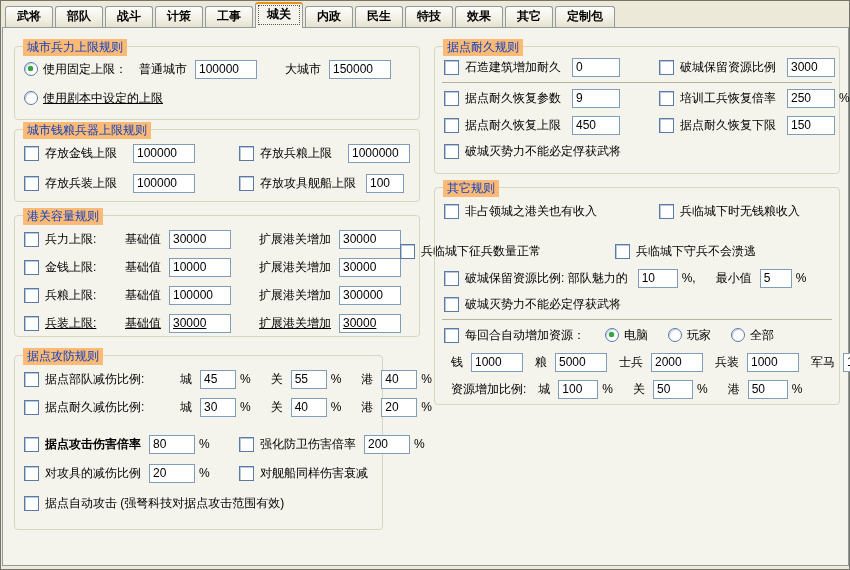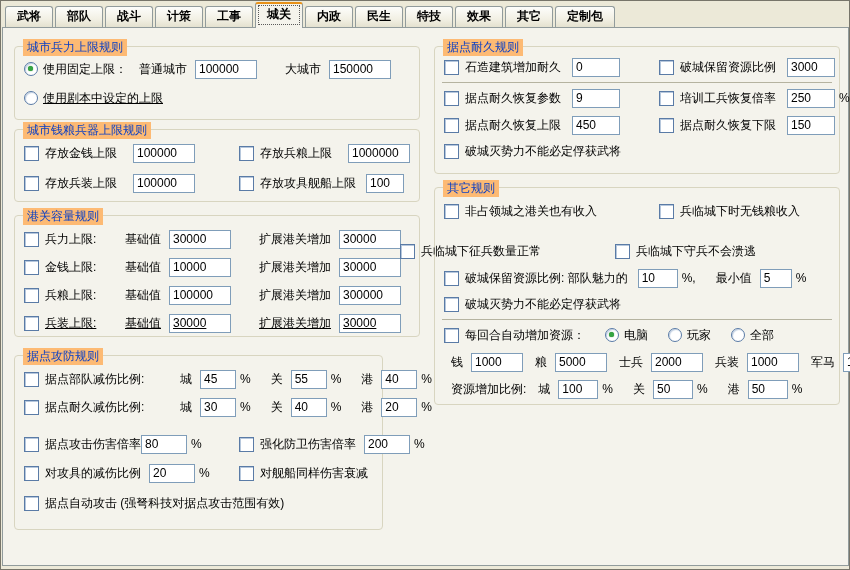--- a/index.html
+++ b/index.html
@@ -200,21 +200,21 @@
         <span class="sp20"></span>
         <span class="lbl">港</span>
         <span class="sp8"></span>
         <input class="txt w36" value="20" style="">
         <span class="pct">%</span>
       </div>
 
       <div class="row" style="margin-top:13px;">
         <span class="col">
           <span class="cb"></span>
-          <span class="lbl" style="">据点攻击伤害倍率</span>
+          <span class="lbl" style="margin-right:8px;font-weight:bold;">据点攻击伤害倍率</span>
           <input class="txt w46" value="80" style="">
           <span class="pct">%</span>
         </span>
         <span class="col">
           <span class="cb"></span>
           <span class="lbl" style="margin-right:8px;">强化防卫伤害倍率</span>
           <input class="txt w46" value="200" style="">
           <span class="pct">%</span>
         </span>
       </div>

